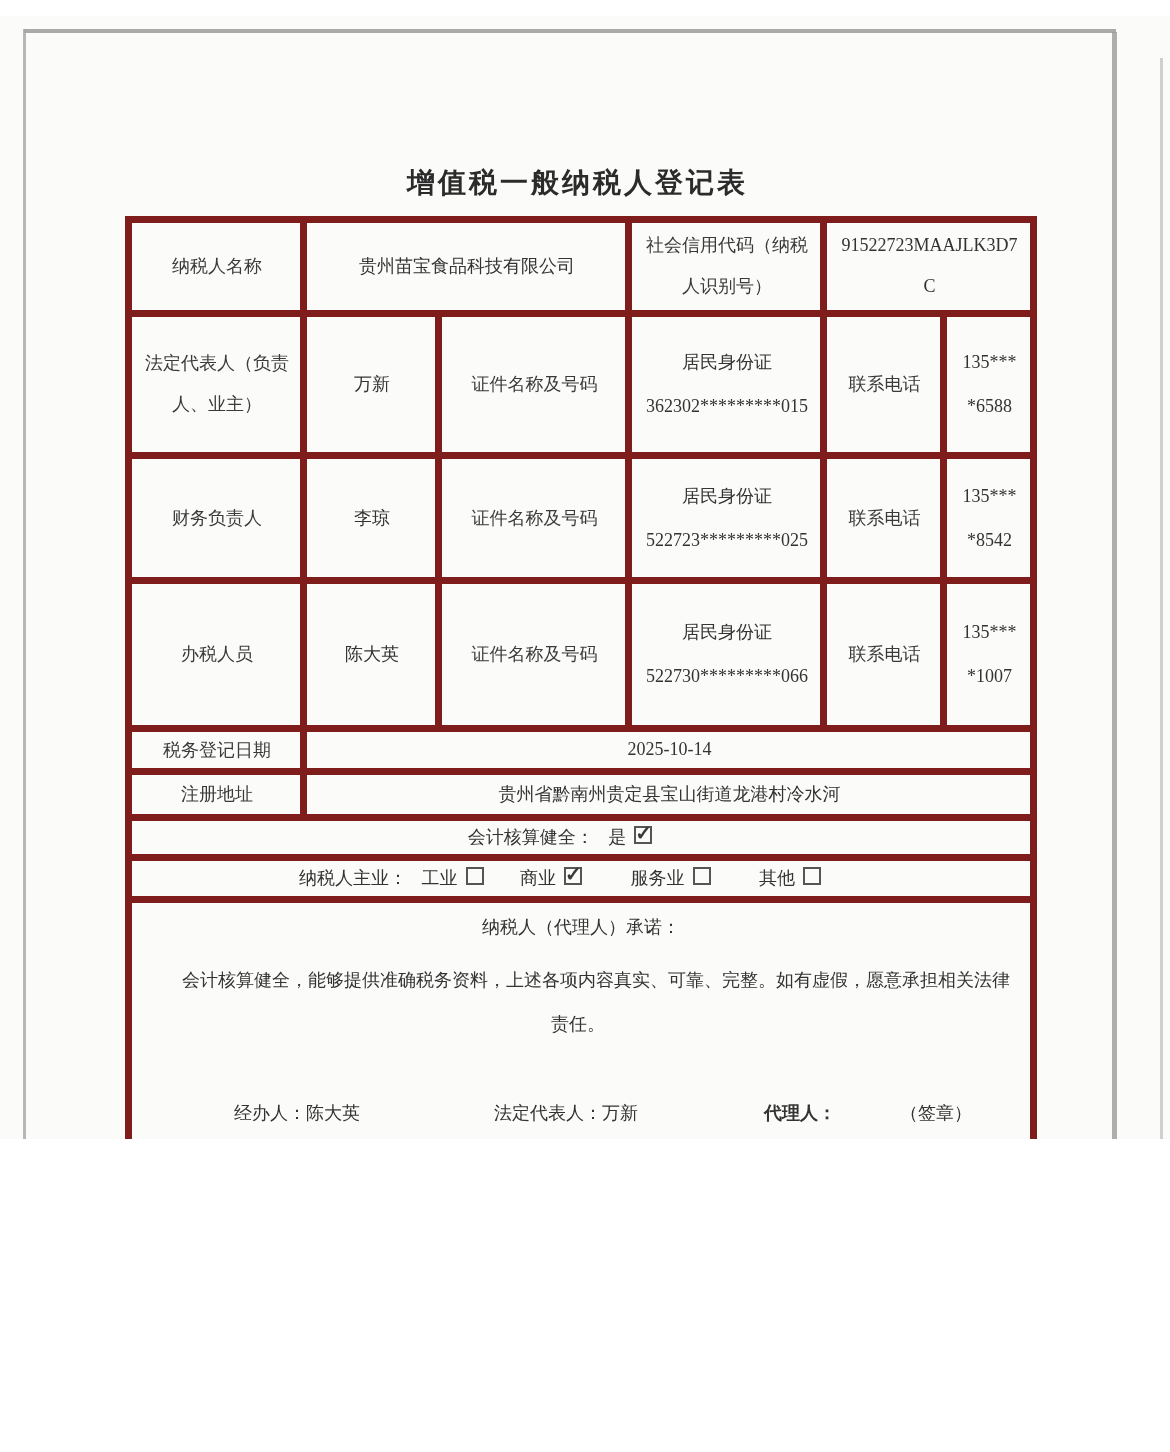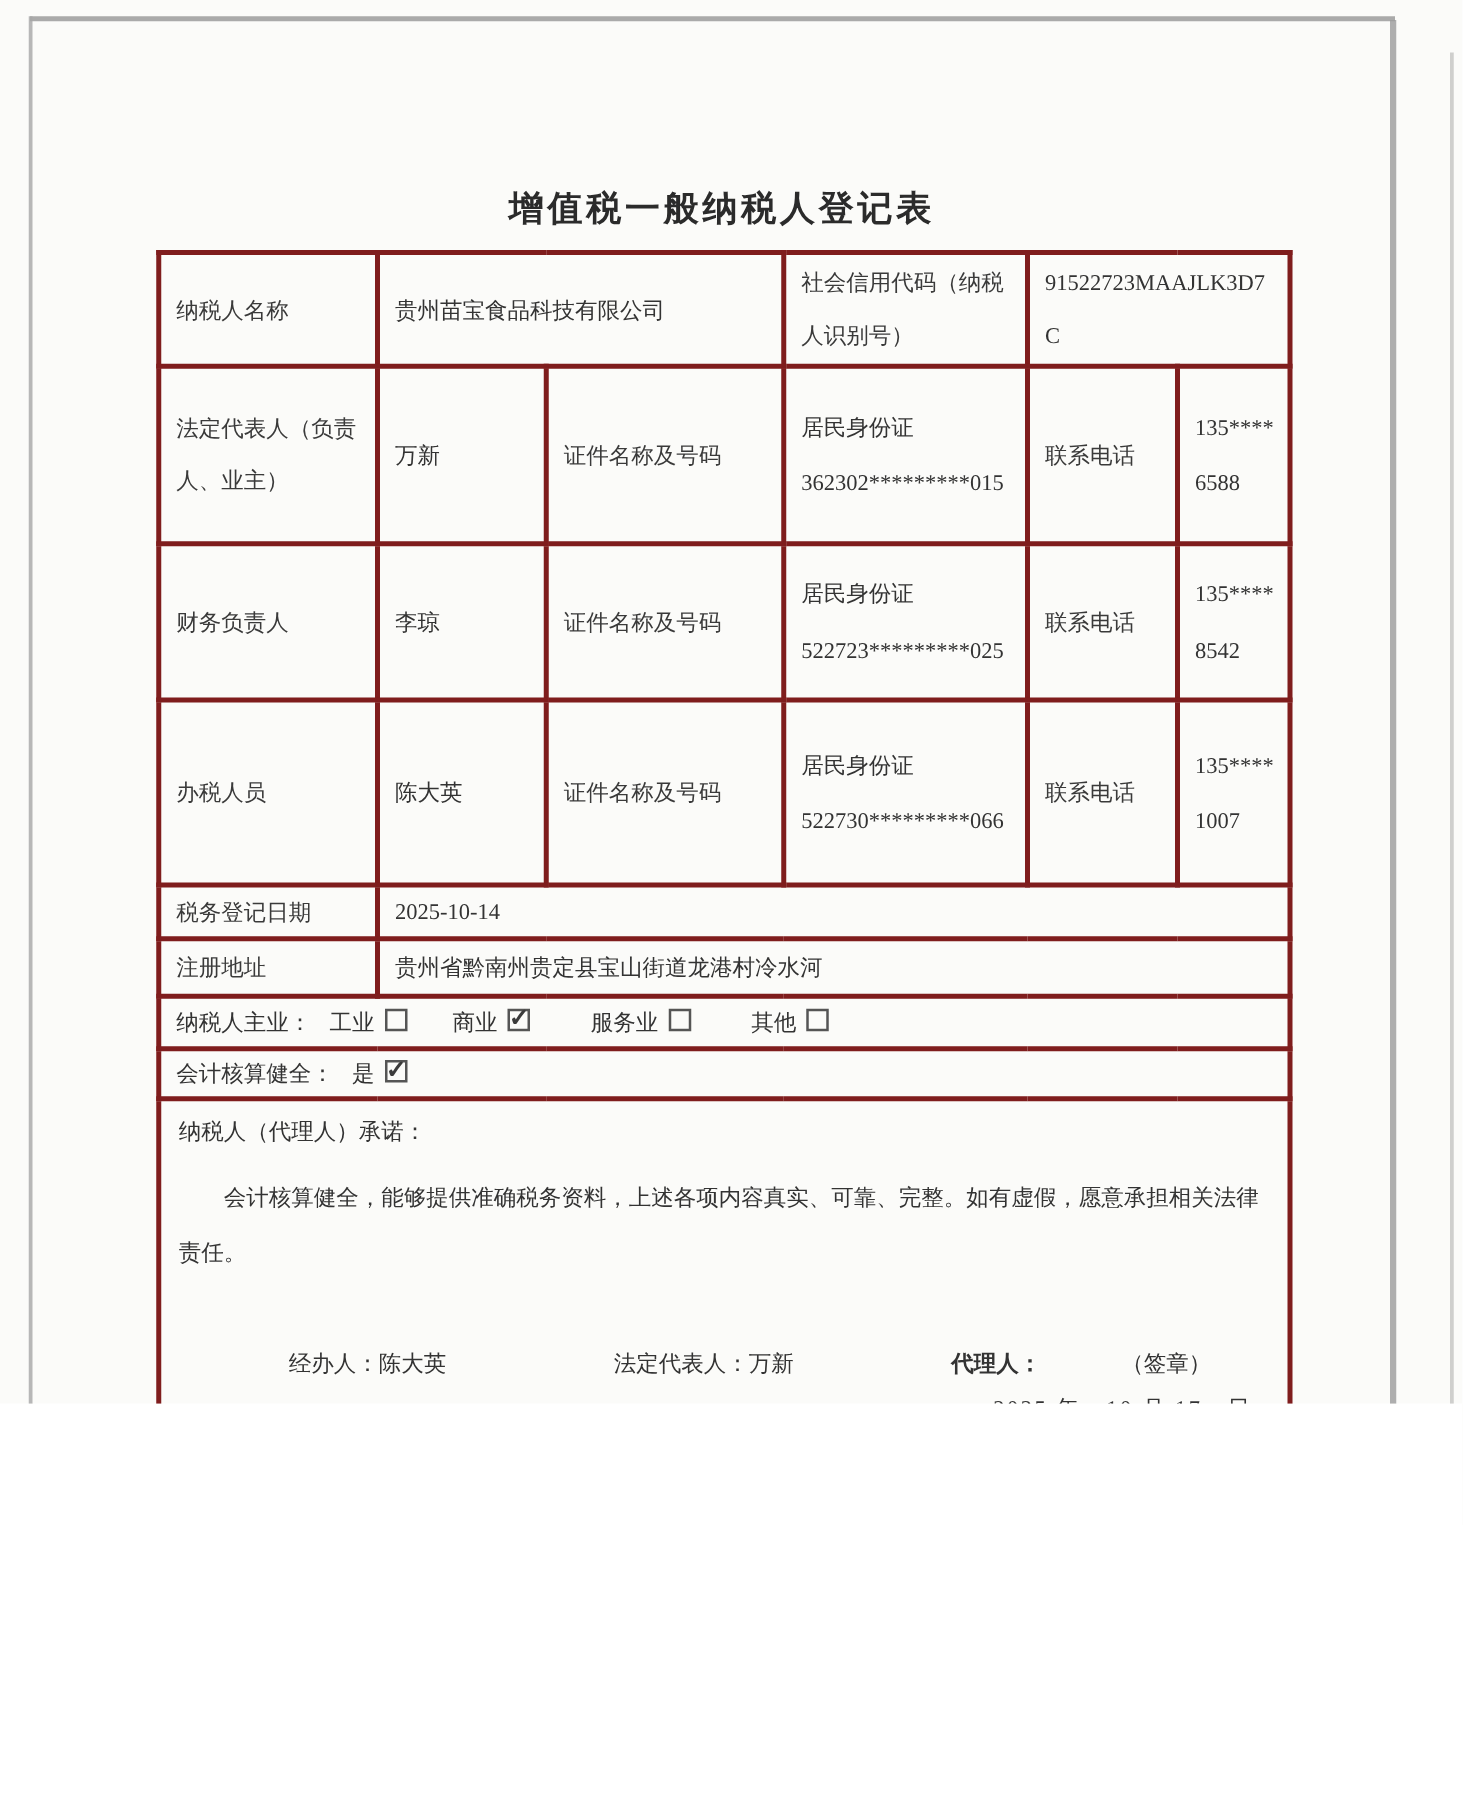--- a/index.html
+++ b/index.html
@@ -1,17 +1,17 @@
 <!DOCTYPE html>
 <html><head>
 <meta charset="utf-8">
 <style>
   html,body { margin:0; padding:0; background:#ffffff; }
   .page {
-    position:relative; width:1170px; height:1123px; margin:0 auto;
+    position:relative; width:1170px; height:1123px; margin:16px auto;
     background:#fbfbf9; overflow:hidden;
     font-family:"Liberation Serif","DejaVu Serif",serif;
     color:#2f2f2f;
   }
   
   .edge-top    { position:absolute; left:24px;  top:13px;   width:1092px; height:4px;  background:#8f8f8f; opacity:.75; }
   .edge-left   { position:absolute; left:23px;  top:13px;   width:3px;    height:1417px; background:#a6a6a6; opacity:.8; }
   .edge-right  { position:absolute; left:1112px;top:16px;   width:5px;    height:1436px; background:#9b9b9b; opacity:.8; }
   .edge-right2 { position:absolute; left:1160px;top:42px;   width:3px;    height:1410px; background:#cfcfcd; }
   .edge-bottom { position:absolute; left:0;     top:1427px; width:1170px; height:7px;  background:#9e9e9c; opacity:.85; }
@@ -21,22 +21,22 @@
     text-align:center; font-size:28px; font-weight:bold; letter-spacing:3px;
     color:#2b2b2b;
   }
 
   table.form {
     position:absolute; left:125px; top:200px; width:905px;
     border-collapse:collapse; table-layout:fixed;
     font-size:18px; color:#333;
   }
   table.form td {
-    border:4px solid #7f1d1d; padding:2px 10px 2px 12px;
-    vertical-align:middle; word-break:break-all; overflow:hidden;
+    border:7px solid #7f1d1d; padding:2px 10px 2px 12px;
+    vertical-align:middle; word-break:break-all; overflow:hidden;text-align:center;
   }
   td.lbl  { color:#3a3a3a; }
   td.wrapv div { line-height:2.45; }
   td.phone { padding-left:8px; line-height:2.45; }
   .commit-cell { position:relative; vertical-align:top !important; padding:10px 14px !important; }
   .commit-heading { line-height:1.6; }
   .commit-body { margin-top:16px; text-indent:2em; line-height:2.45; padding-right:6px; }
   .sig-row  { position:absolute; top:198px; left:0; width:100%; }
   .sig-item { position:absolute; white-space:nowrap; }
   .sig-handler { left:102px; }
@@ -131,34 +131,34 @@
       <td colspan="5">2025-10-14</td>
     </tr>
 
 
     <tr style="height:46px">
       <td class="lbl">注册地址</td>
       <td colspan="5">贵州省黔南州贵定县宝山街道龙港村冷水河</td>
     </tr>
 
 
+    <tr style="height:40px">
+      <td colspan="6" class="optline">
+        <span class="grp-label">会计核算健全：</span>
+        <span class="opt"><span>是</span><span class="cbx checked"></span></span>
+      </td>
+    </tr>
+
     <tr style="height:42px">
       <td colspan="6" class="optline">
         <span class="grp-label">纳税人主业：</span>
         <span class="opt" style="margin-right:32px"><span>工业</span><span class="cbx"></span></span>
         <span class="opt"><span>商业</span><span class="cbx checked"></span></span>
         <span class="opt"><span>服务业</span><span class="cbx"></span></span>
         <span class="opt"><span>其他</span><span class="cbx"></span></span>
-      </td>
-    </tr>
-
-    <tr style="height:40px">
-      <td colspan="6" class="optline">
-        <span class="grp-label">会计核算健全：</span>
-        <span class="opt"><span>是</span><span class="cbx checked"></span></span>
       </td>
     </tr>
 
 
     <tr style="height:271px">
       <td colspan="6" class="commit-cell">
         <div class="commit-heading">纳税人（代理人）承诺：</div>
         <div class="commit-body">会计核算健全，能够提供准确税务资料，上述各项内容真实、可靠、完整。如有虚假，愿意承担相关法律责任。</div>
         <div class="sig-row">
           <span class="sig-item sig-handler"><span>经办人：</span><span>陈大英</span></span>

